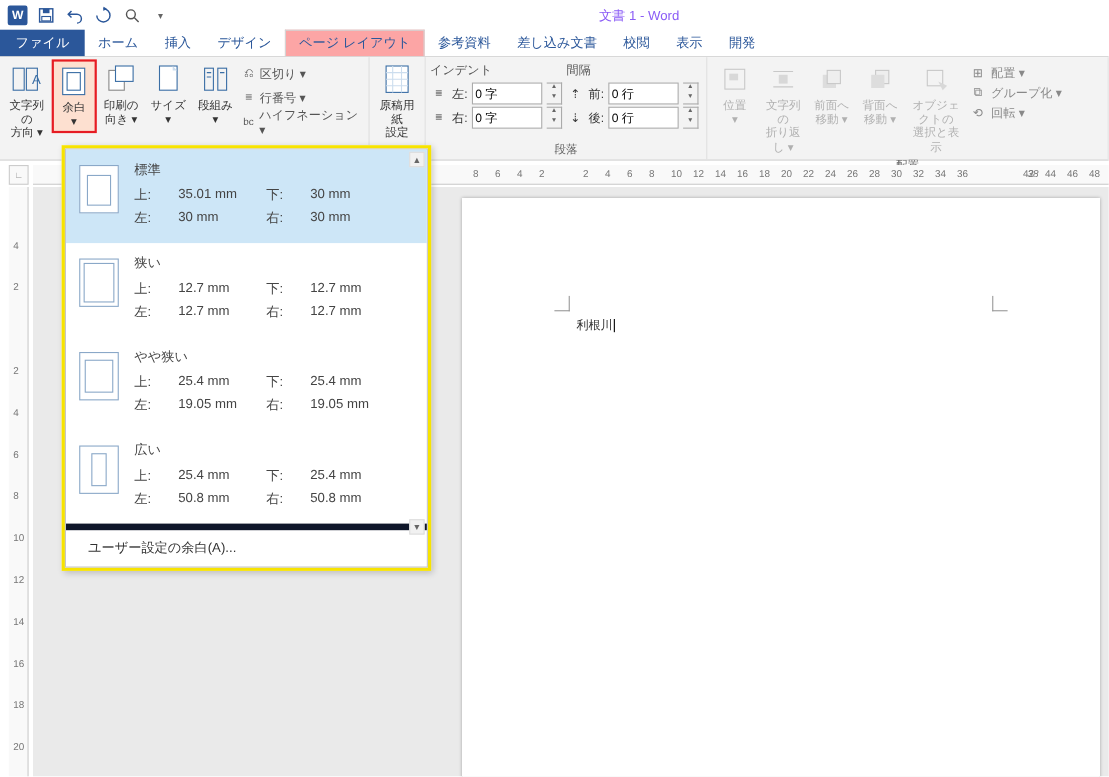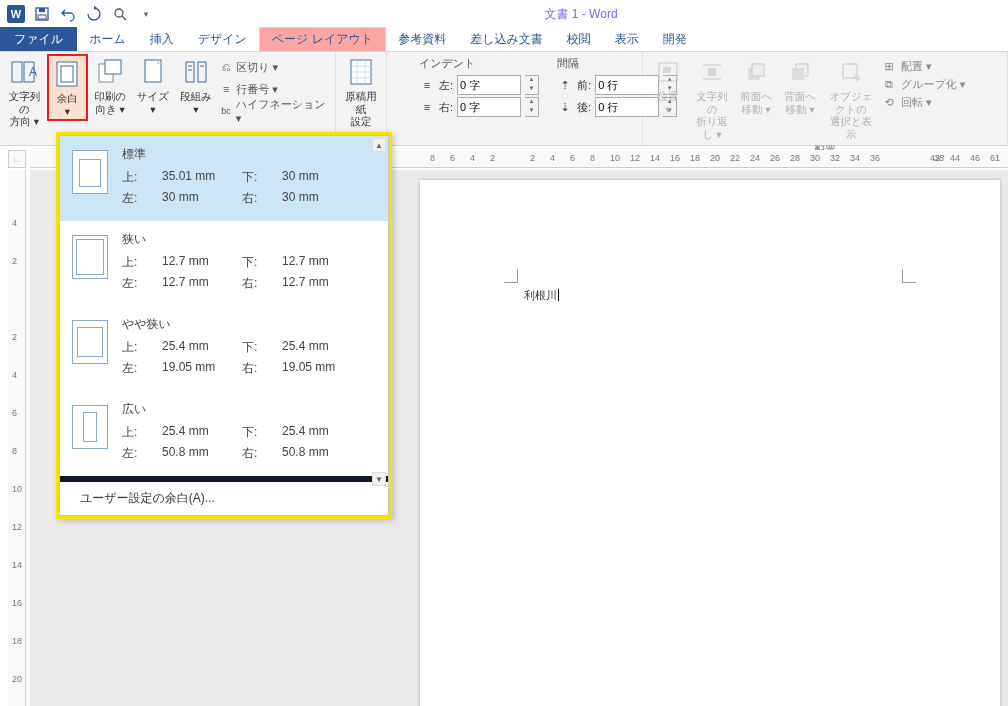--- a/index.html
+++ b/index.html
@@ -216,21 +216,21 @@
             </svg>
           </div>
         <span style="white-space:pre-line;">原稿用紙
 設定</span>
       </div>
     </div>
     <div class="ribbon-group-label">原稿用紙</div>
   </div>
 
   <div class="ribbon-group" style="width:256px;">
-    <div class="ribbon-group-body" style="gap:18px;margin-left:28px;">
+    <div class="ribbon-group-body" style="gap:4px;">
       <div class="indent-box">
         <div style="font-size:11px;color:#555;margin-bottom:2px;">インデント</div>
         <div class="indent-row">
           <span class="mini-icon">≡</span>
           <span>左:</span>
           <input value="0 字" style="">
           <div class="spinner">
               <div>▲</div>
               <div>▼</div>
             </div>
@@ -260,20 +260,21 @@
           <span class="mini-icon">⇣</span>
           <span>後:</span>
           <input value="0 行" style="">
           <div class="spinner">
               <div>▲</div>
               <div>▼</div>
             </div>
         </div>
       </div>
     </div>
+    <div class="ribbon-group-label">段落</div>
   </div>
 
   <div class="ribbon-group" style="flex:1;">
     <div class="ribbon-group-body" style="color:#b0b0b0;">
       <div class="big-btn" style="color:#b0b0b0;">
         <div class="icon-box">
             <svg width="24" height="24">
               <rect x="3" y="3" width="18" height="18" fill="none" stroke="#c8c8c8"></rect>
               <rect x="7" y="7" width="8" height="6" fill="#d8d8d8"></rect>
             </svg>
@@ -365,21 +366,21 @@
     <span class="tick" style="left: 760px;">28</span>
     <span class="tick" style="left: 780px;">30</span>
     <span class="tick" style="left: 800px;">32</span>
     <span class="tick" style="left: 820px;">34</span>
     <span class="tick" style="left: 840px;">36</span>
     <span class="tick" style="left: 904px; font-style: italic;">38</span>
     <span class="tick" style="left: 880px;"></span>
     <span class="tick" style="left: 900px;">42</span>
     <span class="tick" style="left: 920px;">44</span>
     <span class="tick" style="left: 940px;">46</span>
-    <span class="tick" style="left: 960px;">61</span>
+    <span class="tick" style="left: 960px;">48</span>
   </div>
 
 <div class="vruler" id="vruler">
     <span class="tick" style="top: 10px;"></span>
     <span class="tick" style="top: 48px;">4</span>
     <span class="tick" style="top: 86px;">2</span>
     <span class="tick" style="top: 124px;"></span>
     <span class="tick" style="top: 162px;">2</span>
     <span class="tick" style="top: 200px;">4</span>
     <span class="tick" style="top: 238px;">6</span>

